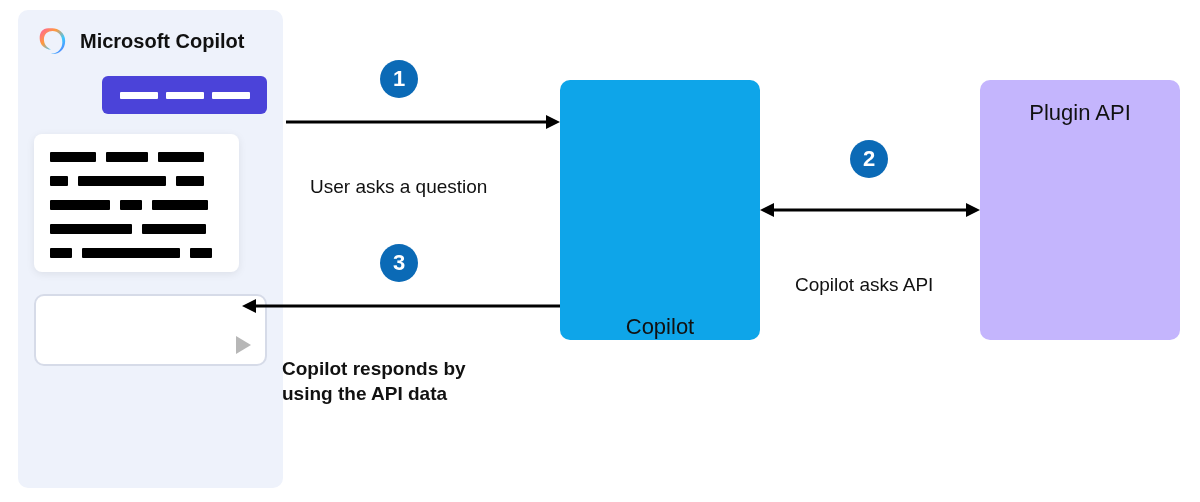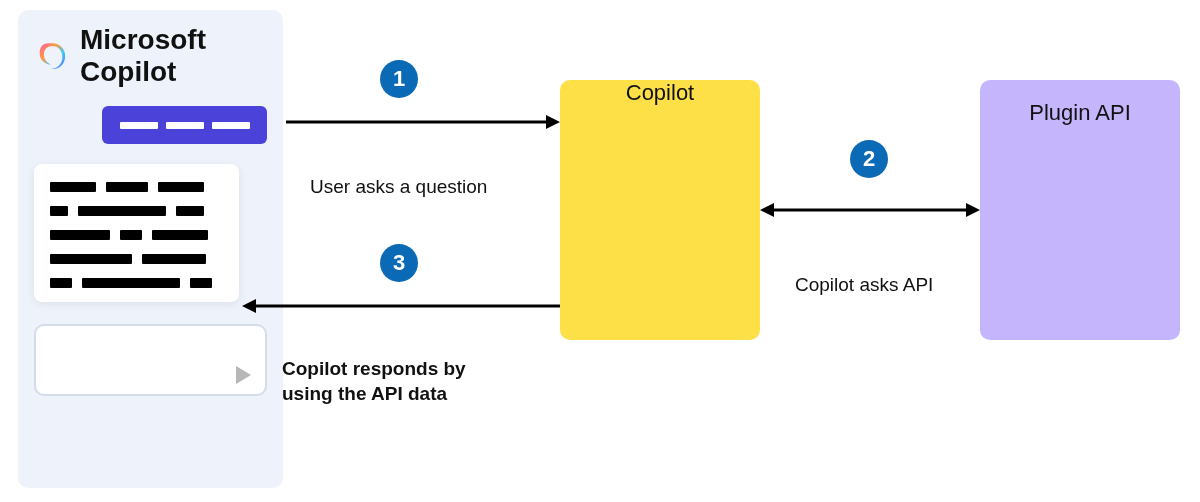--- a/index.html
+++ b/index.html
@@ -25,21 +25,21 @@
       align-items: center;
       gap: 12px;
       margin-bottom: 18px;
     }
     .logo-swirl {
       width: 34px;
       height: 34px;
       flex-shrink: 0;
     }
     .panel-title {
-      font-size: 28px;
+      font-size: 20px;
       font-weight: 600;
       color: #111;
     }
     .user-bubble {
       background: #4b43d9;
       border-radius: 6px;
       width: 165px;
       height: 38px;
       margin-left: auto;
       margin-right: 0;
@@ -82,24 +82,24 @@
       border-top: 9px solid transparent;
       border-bottom: 9px solid transparent;
     }
 
     .copilot-box {
       position: absolute;
       left: 560px;
       top: 80px;
       width: 200px;
       height: 260px;
-      background: #fde047;
-      border-radius: 10px;
-      display: flex;
-      align-items: flex-start;
+      background: #0ea5e9;
+      border-radius: 10px;
+      display: flex;
+      align-items: flex-end;
       justify-content: center;
       font-size: 22px;
       color: #111;
     }
 
     .plugin-box {
       position: absolute;
       left: 980px;
       top: 80px;
       width: 200px;

